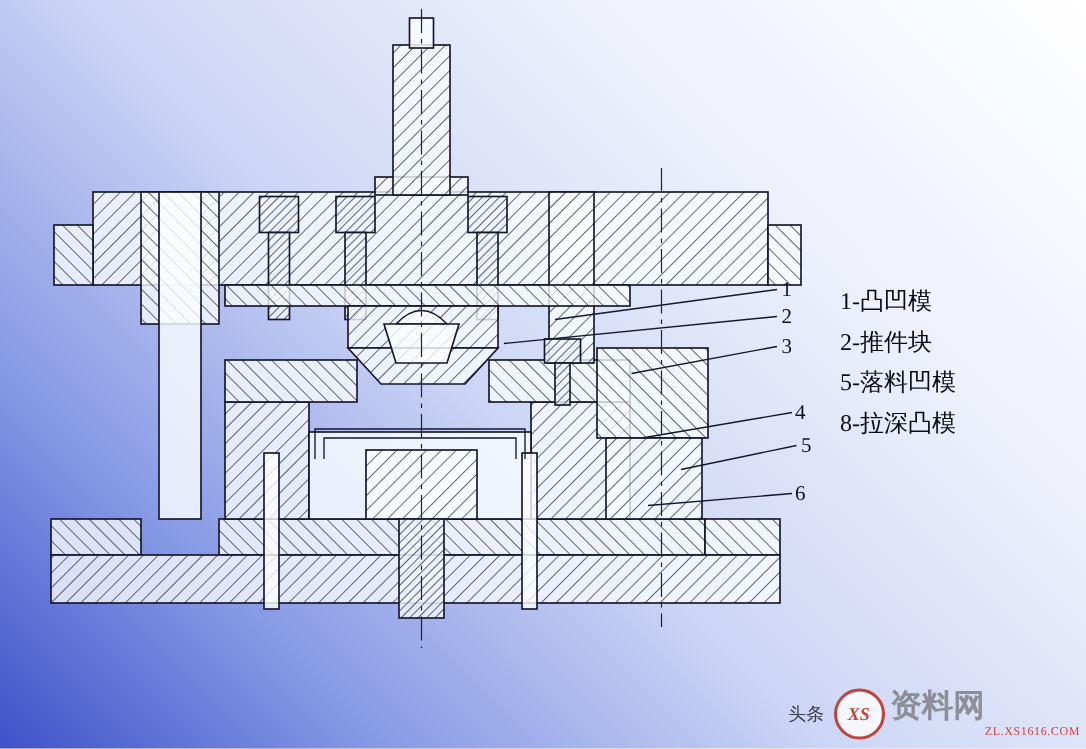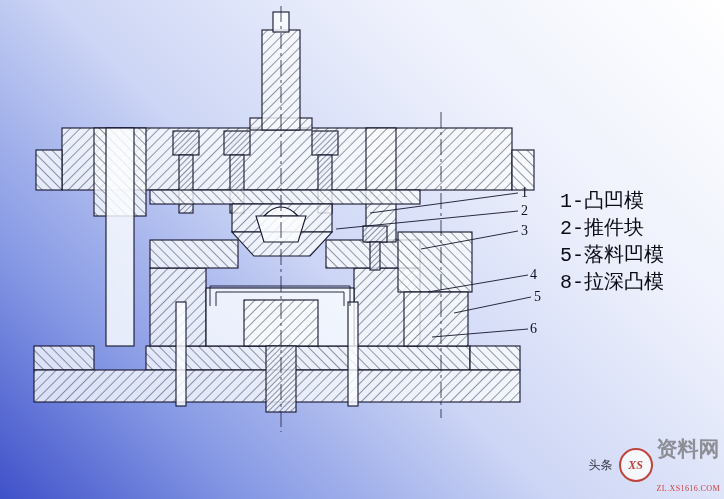--- a/index.html
+++ b/index.html
@@ -10,38 +10,38 @@
     background:linear-gradient(225deg,#ffffff 0%,#eef1fc 28%,#ccd5f5 55%,#8497e4 80%,#3f51c9 100%);
     font-family:"Liberation Serif","DejaVu Serif",serif;
   }
   .drawing{position:absolute;left:0;top:0;}
   .edge{stroke:#15152c;stroke-width:1.1;}
   .ln{stroke:#15152c;stroke-width:0.9;fill:none;}
   .cl{stroke:#20203a;stroke-width:0.8;fill:none;stroke-dasharray:16 4 3 4;}
   .num{font-family:"Liberation Serif","DejaVu Serif",serif;font-size:14px;fill:#101020;}
   .legend{
     position:absolute;left:560px;top:188px;
-    color:#0b0b14;font-size:20px;line-height:27px;white-space:nowrap;font-family:Liberation Mono, monospace;
+    color:#0b0b14;font-size:16px;line-height:27px;white-space:nowrap;
   }
   .caption{
     position:absolute;left:150px;top:412px;width:280px;
     text-align:center;font-size:20px;font-weight:500;color:#0b0b14;letter-spacing:1px;
   }
   .watermark{
     position:absolute;right:4px;bottom:6px;
     display:flex;align-items:center;gap:4px;
   }
   .wm-prefix{font-size:12px;color:#3a3a4a;margin-right:2px;}
   .wm-logo{
     width:30px;height:30px;border-radius:50%;
     border:2px solid #c0443c;background:rgba(253,253,253,0.85);
     display:flex;align-items:center;justify-content:center;
     font-style:italic;font-weight:bold;font-size:12px;color:#c0443c;
   }
-  .wm-col{display:flex;flex-direction:column;line-height:1.05;}
+  .wm-col{display:flex;flex-direction:row;line-height:1.05;}
   .wm-site{font-size:21px;font-weight:bold;color:#8e8e96;}
   .wm-url{font-size:8px;color:#d04040;letter-spacing:0.4px;margin-top:25px;}
 </style>
 </head>
 <body>
 
 <div class="page">
 
   <svg class="drawing" width="545" height="440" viewBox="0 0 545 440">
     <defs>

